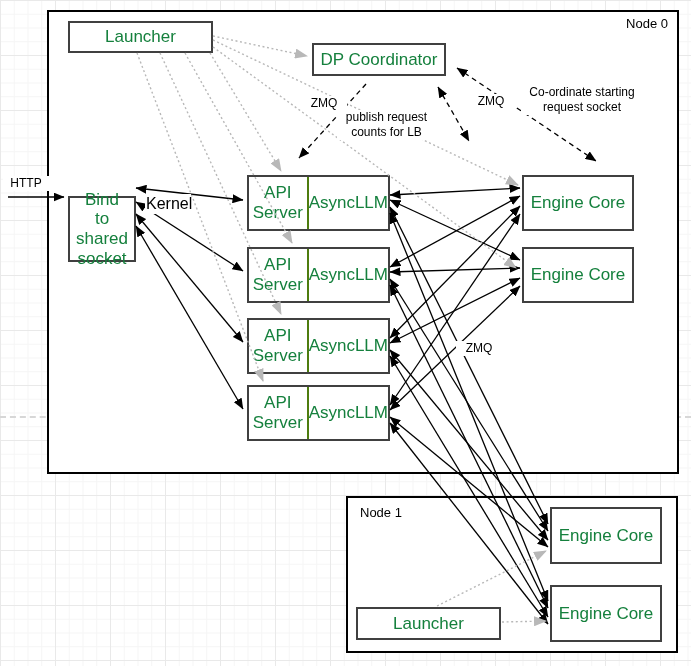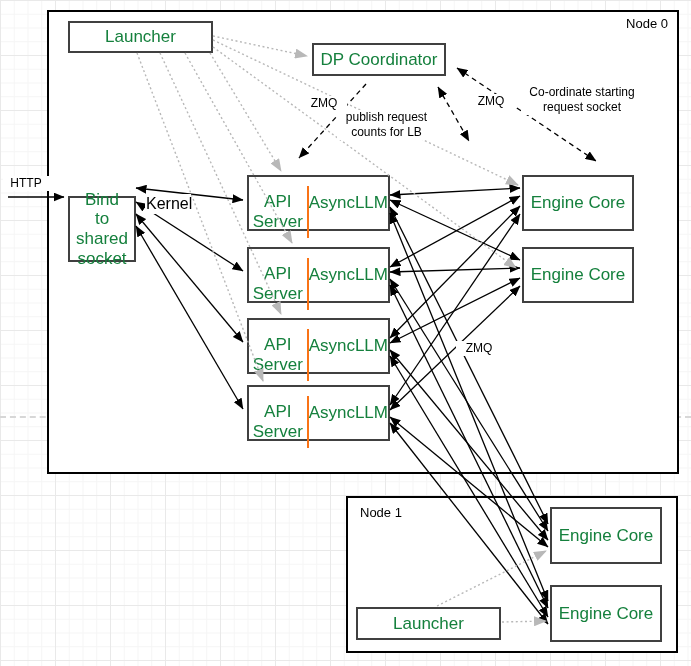--- a/index.html
+++ b/index.html
@@ -22,21 +22,21 @@
     position:absolute; background:#fff; border:2px solid #000; z-index:1;
     box-sizing:border-box;
   }
   .box{
     position:absolute; background:#fff; border:2px solid #404040; z-index:2;
     box-sizing:border-box; display:flex; align-items:center; justify-content:center;
     font-size:17px; color:#15803d; text-align:center; line-height:1.15;
   }
   .split{display:flex; align-items:stretch; padding:0;}
   .split .cell{display:flex; align-items:center; justify-content:center; height:100%;}
-  .split .cl{width:101px; border-right:2px solid #f97316; box-sizing:border-box;margin-top:9px;}
+  .split .cl{width:101px; border-right:2px solid #4d7c0f; box-sizing:border-box;}
   .split .cr{flex:1;}
   .nodelabel{
     position:absolute; z-index:2; font-size:13px; color:#000;
   }
   svg.arrows{position:absolute; left:0; top:0; z-index:3; pointer-events:none;}
   .elabel{
     position:absolute; z-index:4; font-size:12px; color:#000; text-align:center;
     line-height:1.25; background:#fff; padding:0 1px;
   }
   .solid{stroke:#000; stroke-width:1.3; fill:none;}

